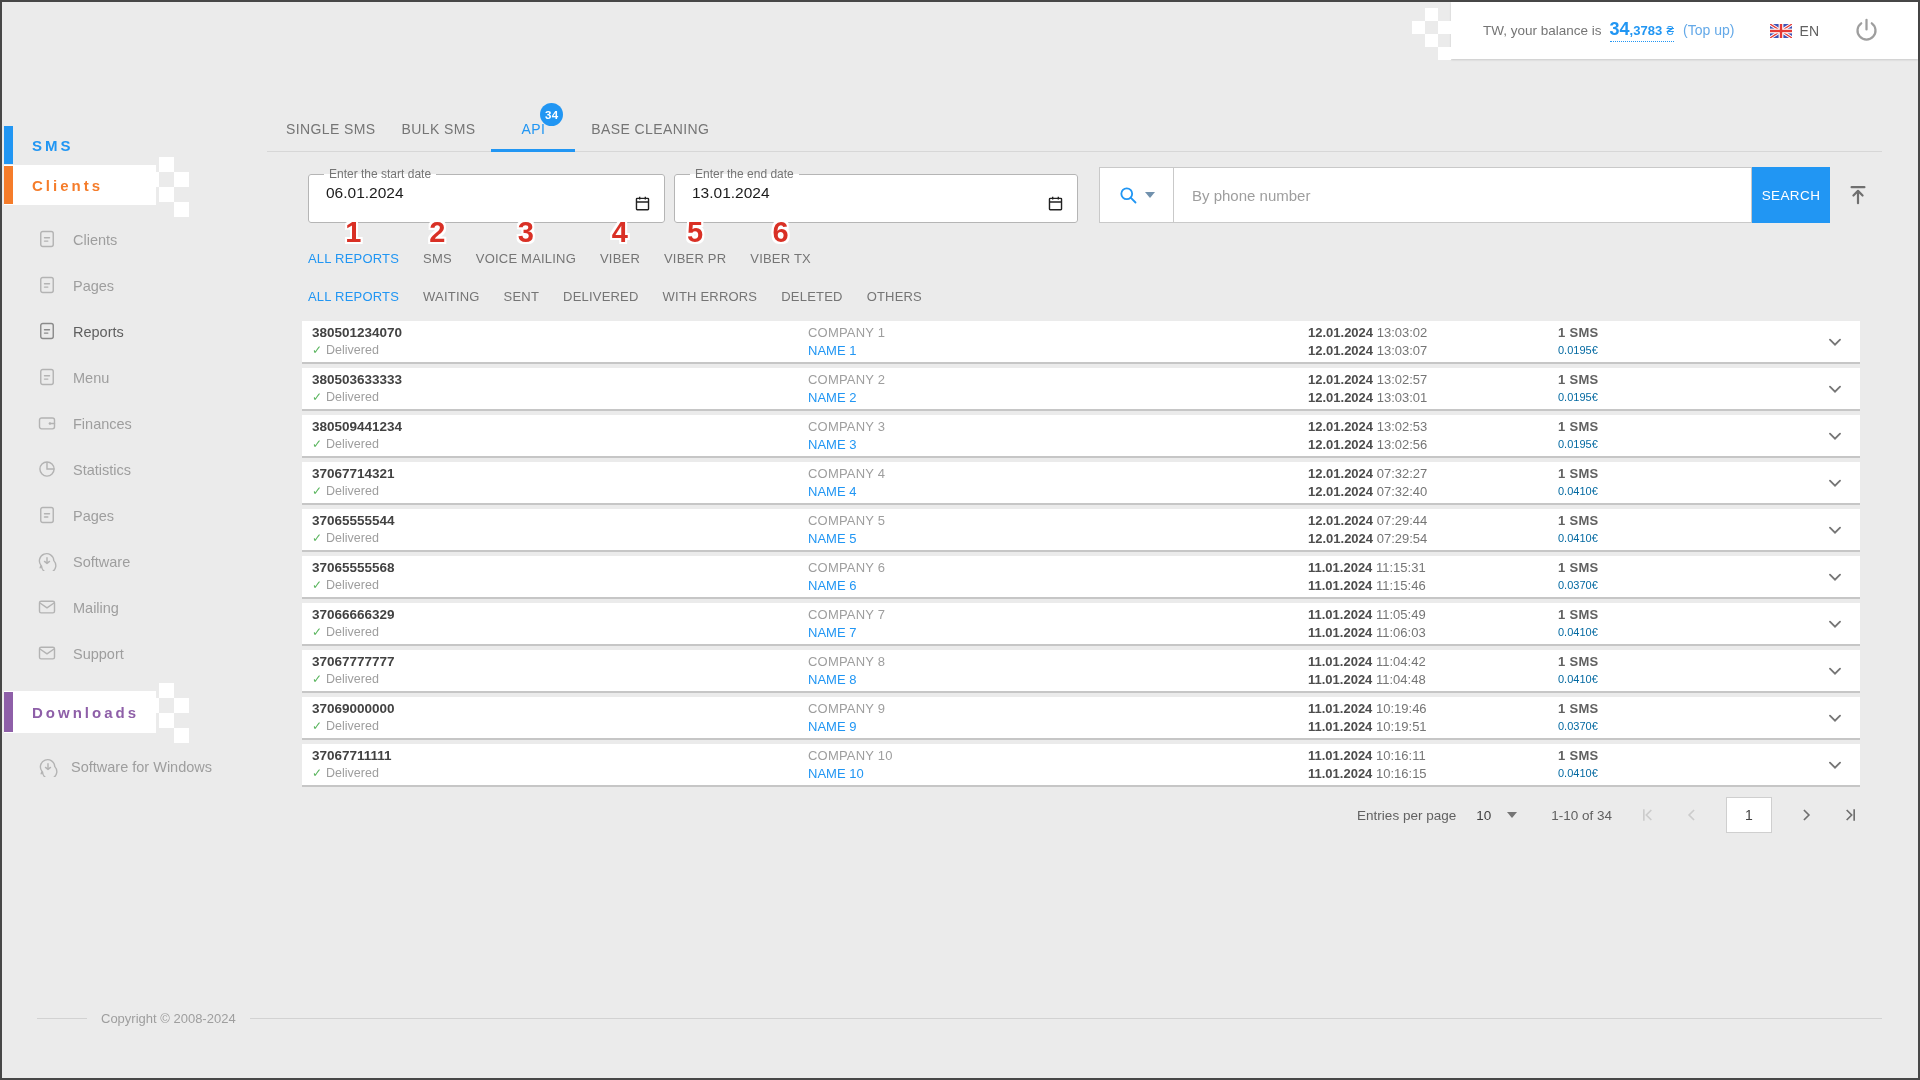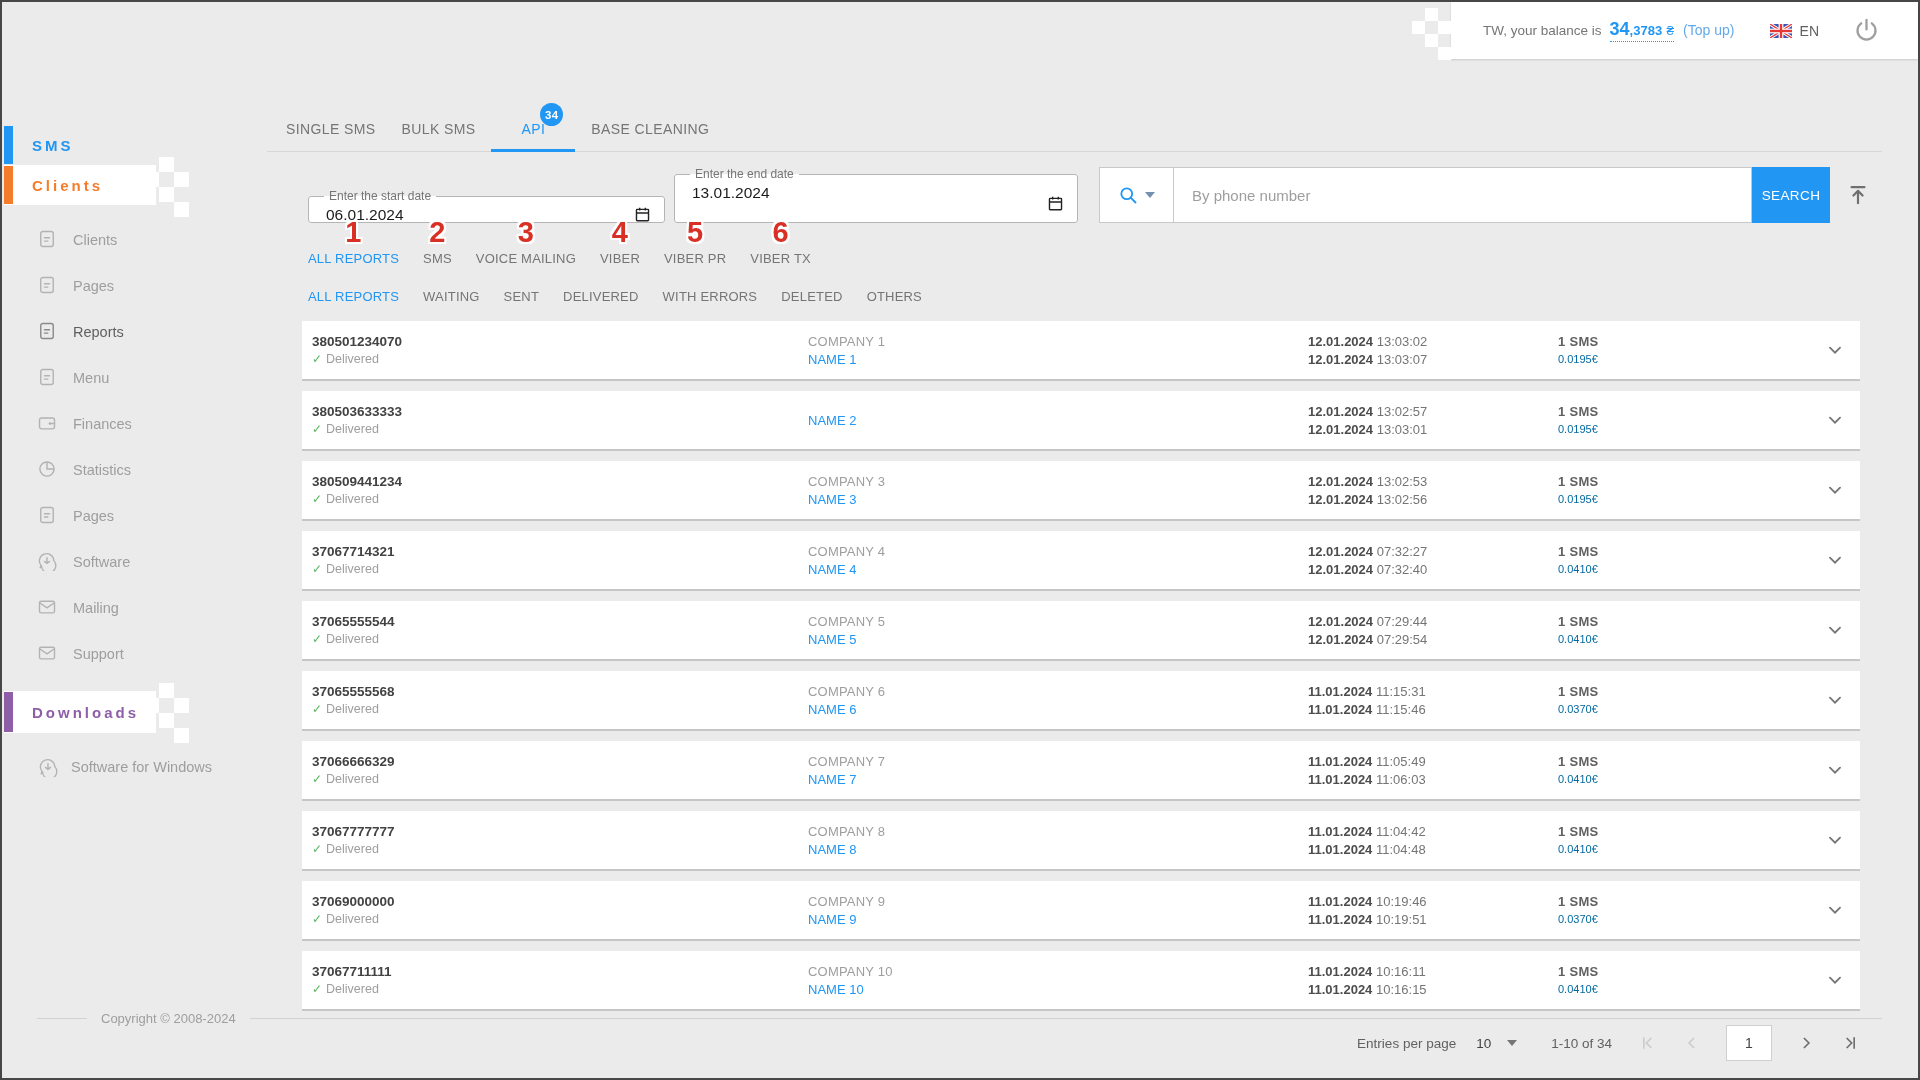--- a/index.html
+++ b/index.html
@@ -83,21 +83,21 @@
     border-radius:50%; display:flex; align-items:center; justify-content:center;
     padding:0 3px;
   }
 
   .controls { display:flex; margin:15px 0 0 41px; height:56px; align-items:stretch; }
   fieldset.datebox {
     border:1px solid #b5b5b5; border-radius:3px; background:#fff;
     margin:0; padding:0 12px 6px 8px; position:relative; cursor:pointer;
   }
   fieldset.datebox legend { font-size:12px; color:#757575; padding:0 5px; margin-left:7px; }
-  .datebox.start { width:357px; margin-right:9px;margin-top:22px; }
+  .datebox.start { width:357px; margin-right:9px; }
   .datebox.end   { width:404px; }
   .date-value { font-size:15.5px; color:#1c1c1c; padding:3px 0 0 9px; }
   .cal-icon { position:absolute; right:13px; top:50%; transform:translateY(-42%); display:flex; }
 
   .search-group { display:flex; margin-left:21px; width:731px; }
   .search-dd {
     width:74px; background:#fff; border:1px solid #c9c9c9; border-right:none;
     display:flex; align-items:center; justify-content:center; gap:7px; cursor:pointer;
   }
   .dd-caret { width:0; height:0; border-left:5px solid transparent;
@@ -123,21 +123,21 @@
   .annot {
     position:absolute; top:-33px; left:50%; transform:translateX(-50%);
     font-size:29px; font-weight:bold; color:var(--red); line-height:1;
     text-shadow:-2px -2px 0 #fff, 2px -2px 0 #fff, -2px 2px 0 #fff, 2px 2px 0 #fff,
                 0 -2px 0 #fff, 0 2px 0 #fff, -2px 0 0 #fff, 2px 0 0 #fff;
     pointer-events:none;
   }
 
   .rows { margin:17px 0 0 35px; width:1558px; }
   .row {
-    height:60px; background:#fff; margin-bottom:10px; border-bottom:2px solid #c6c6c6;
+    height:43px; background:#fff; margin-bottom:4px; border-bottom:2px solid #c6c6c6;
     display:grid; grid-template-columns:506px 500px 250px 266px 1fr; align-items:center;
   }
   .cell-lines { display:flex; flex-direction:column; gap:1px; line-height:17px; }
   .c-phone { padding-left:10px; }
   .phone { font-weight:bold; font-size:13.5px; color:#424242; }
   .status { font-size:12.5px; color:#9e9e9e; }
   .status .tick { color:var(--green); margin-right:4px; font-size:12px; }
   .company { font-size:13px; color:#9e9e9e; letter-spacing:.2px; }
   .name { font-size:13px; color:var(--accent); cursor:pointer; }
   .dt { font-size:13px; color:#757575; }
@@ -459,20 +459,21 @@
               <path d="M6.5 9.5 12 15l5.5-5.5"></path>
             </svg>
        </span>
      </div>
         <div class="row">
        <div class="cell-lines c-phone">
          <span class="phone">380503633333</span>
          <span class="status"><span class="tick">✓</span><span>Delivered</span></span>
        </div>
        <div class="cell-lines">
+         <span class="company">COMPANY 2</span>
          <span class="name">NAME 2</span>
        </div>
        <div class="cell-lines">
          <span class="dt"><b>12.01.2024</b> <span>13:02:57</span></span>
          <span class="dt"><b>12.01.2024</b> <span>13:03:01</span></span>
        </div>
        <div class="cell-lines">
          <span class="parts">1 SMS</span>
          <span class="cost">0.0195€</span>
        </div>

